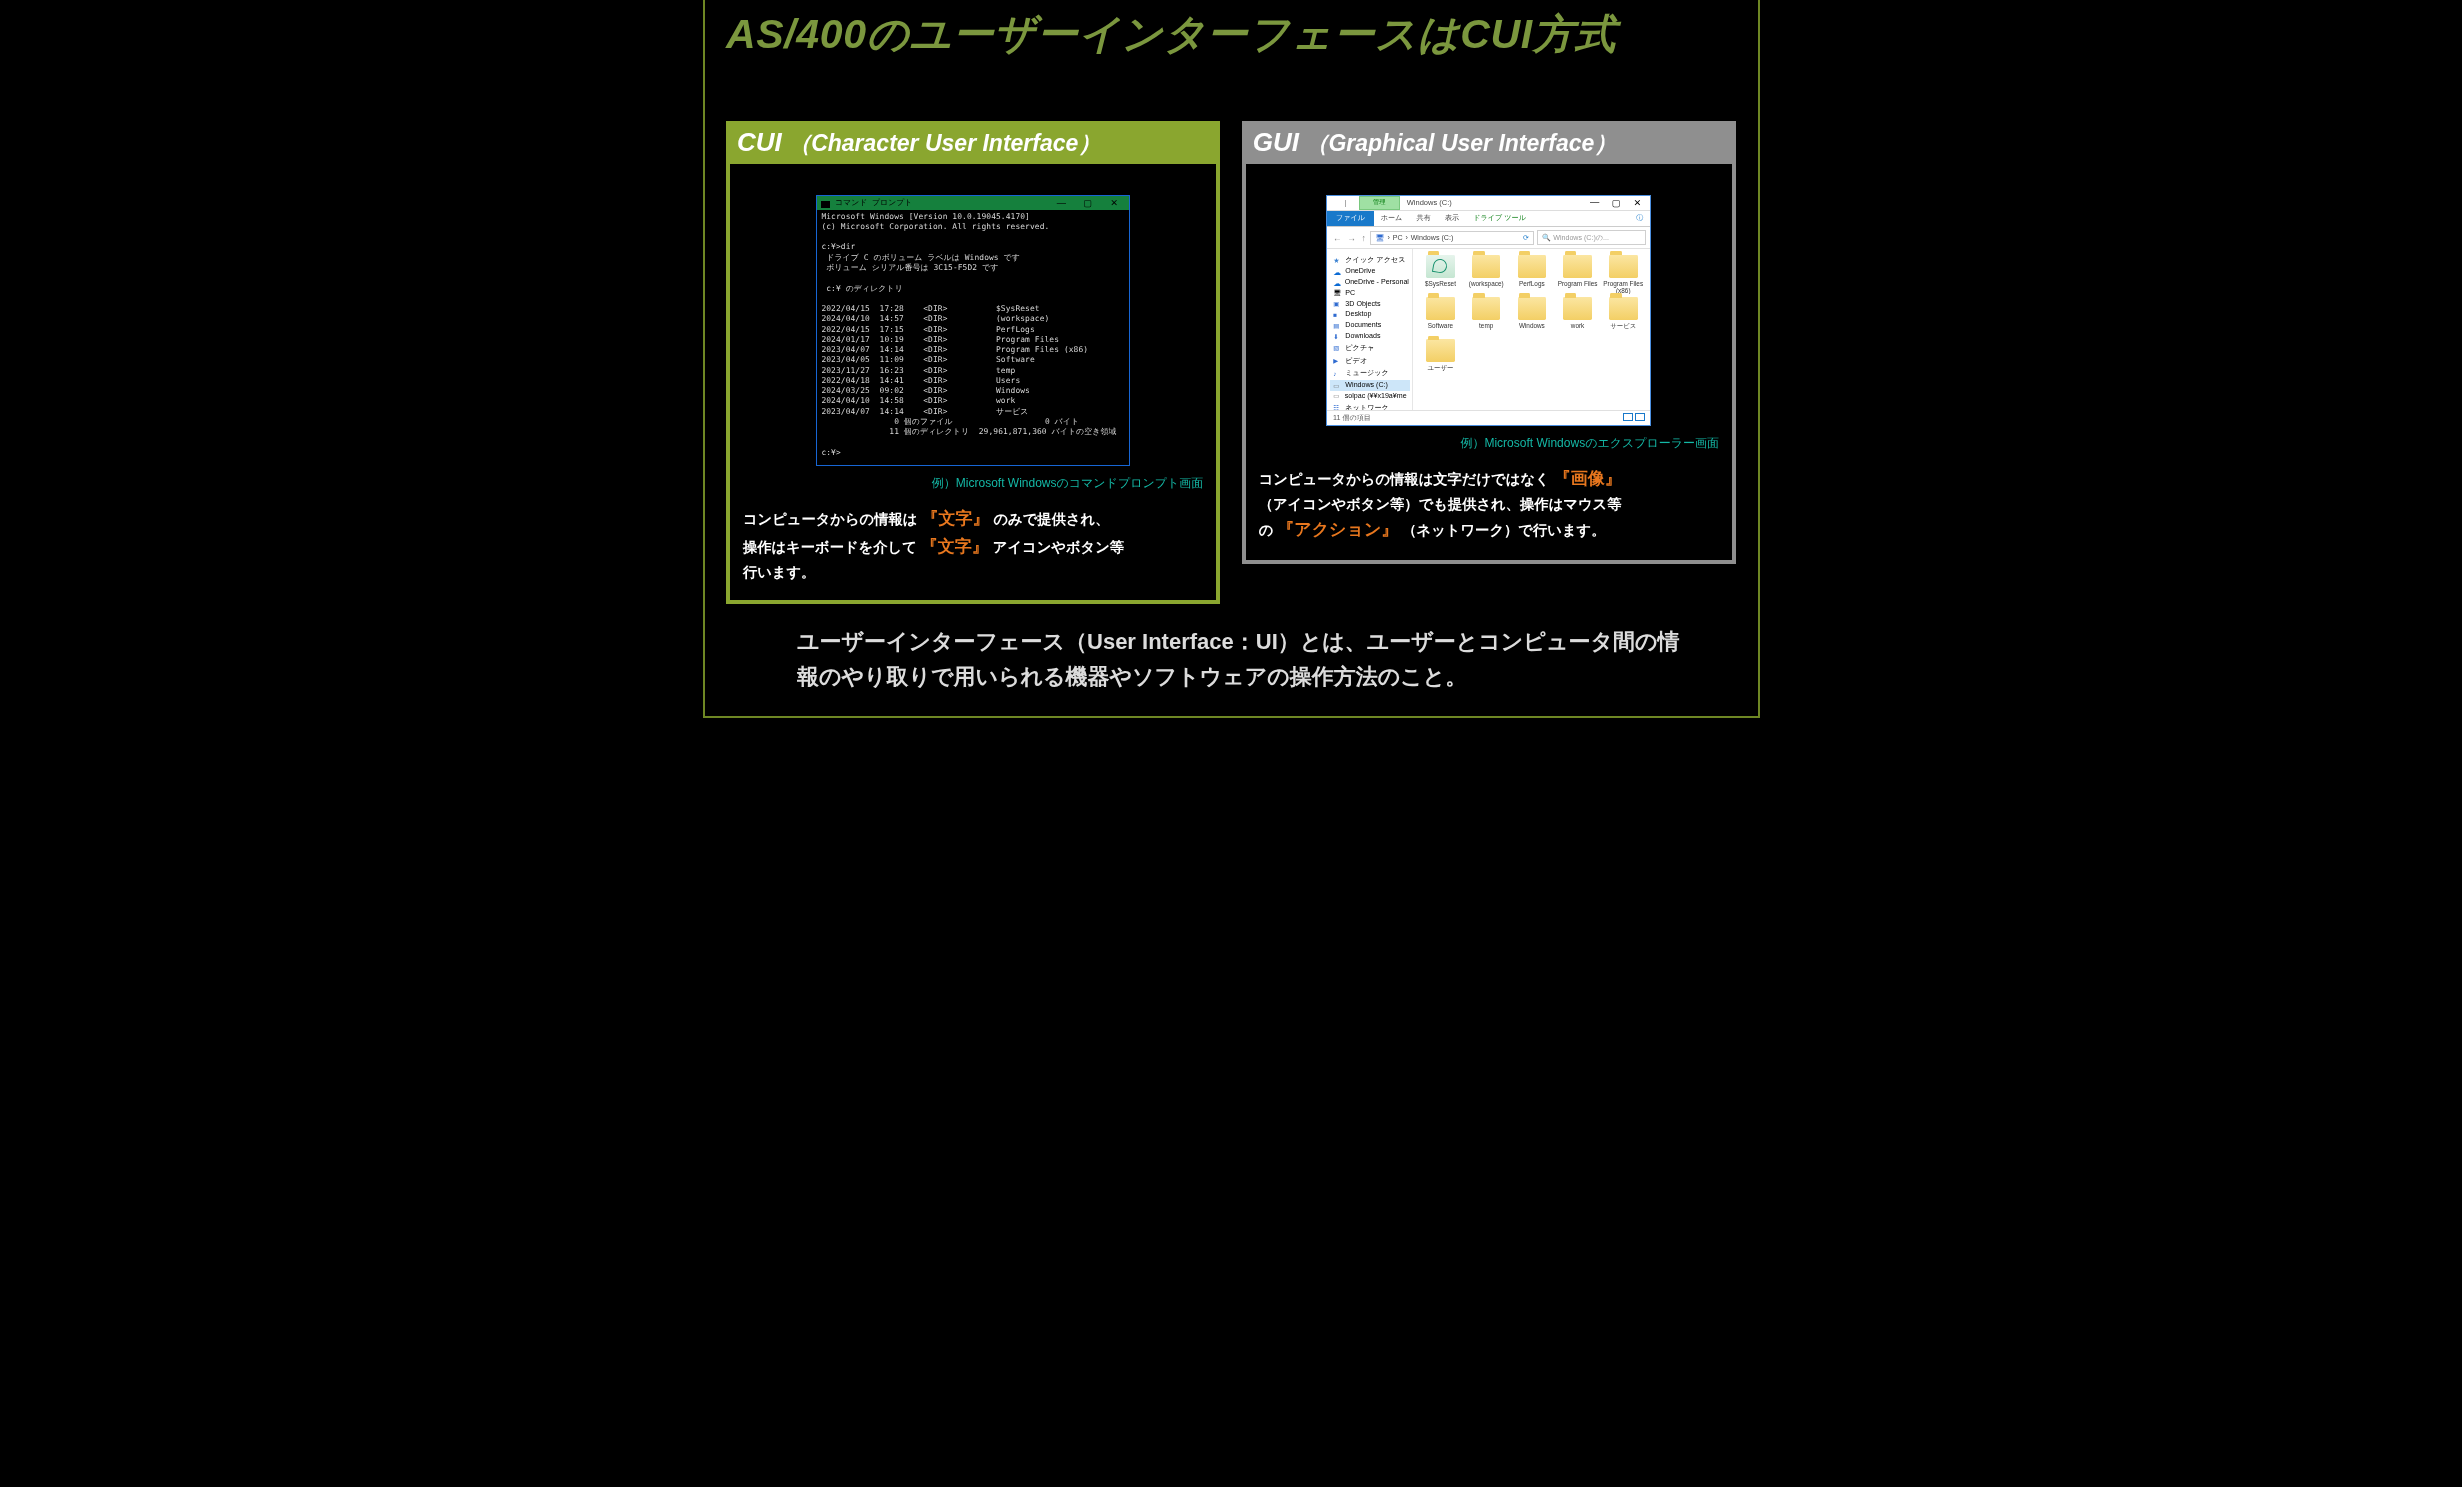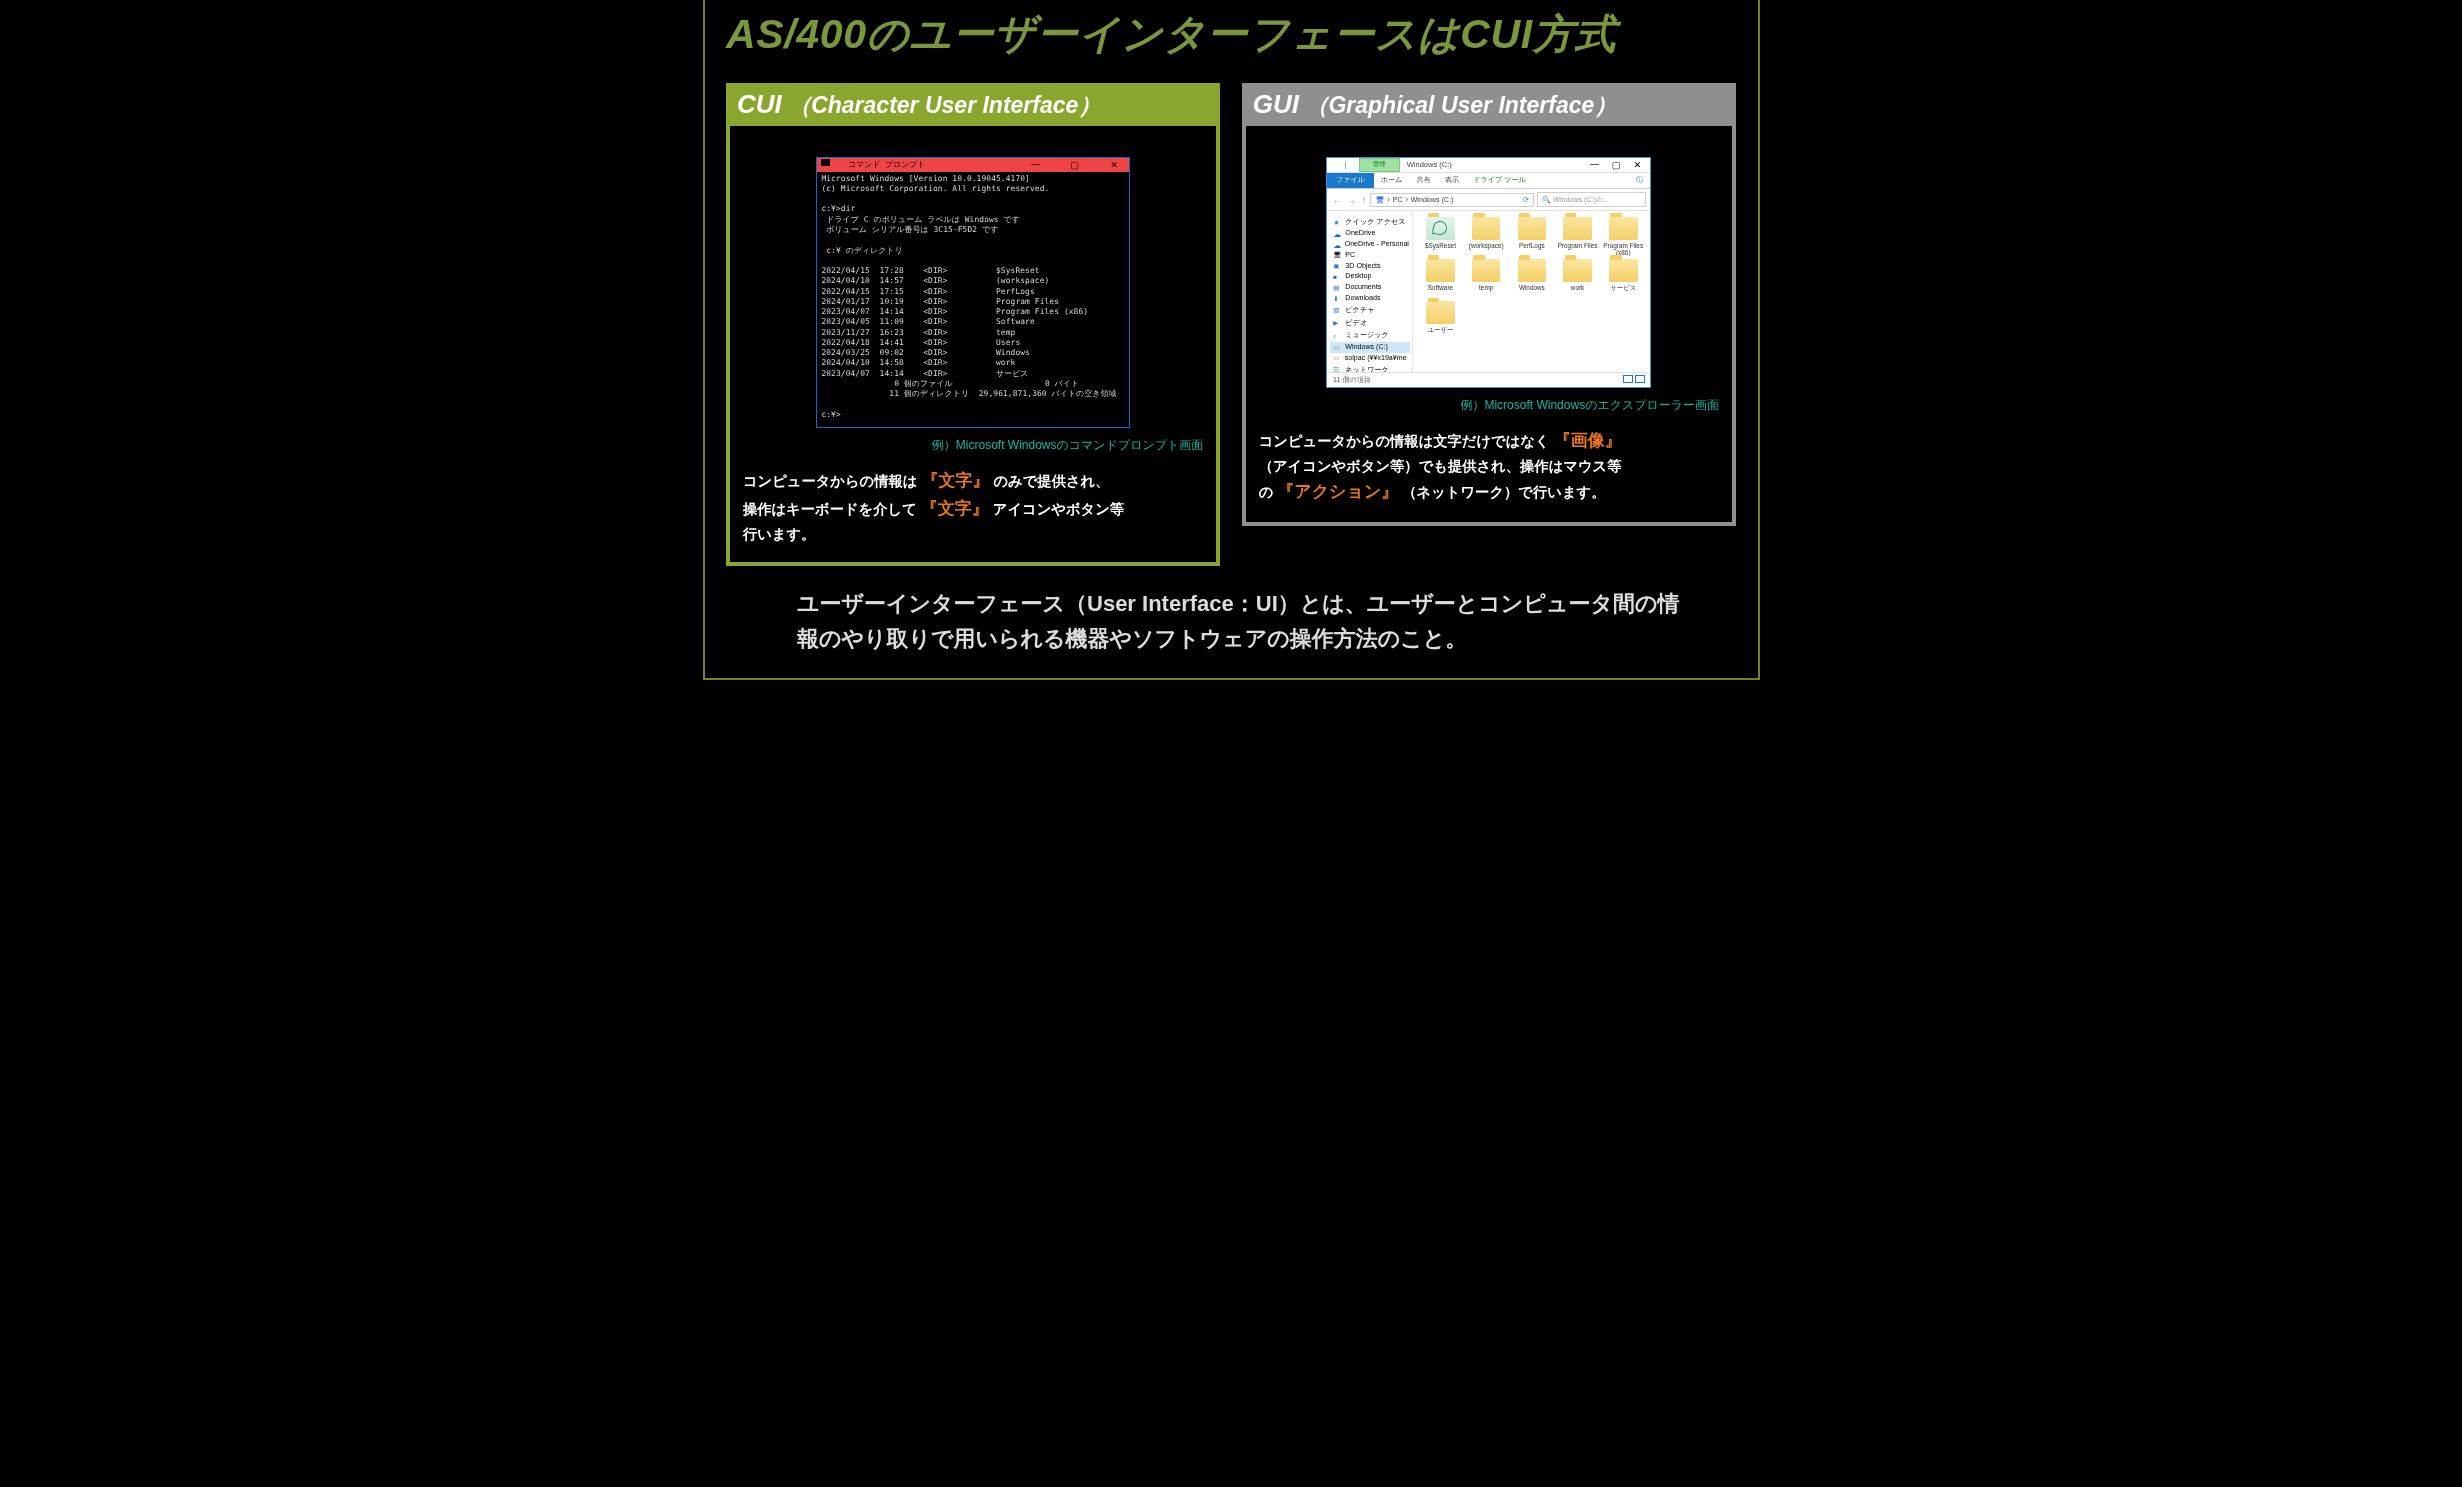--- a/index.html
+++ b/index.html
@@ -34,20 +34,21 @@
     color: var(--titlecolor);
     letter-spacing: 0.7px;
   }
   .cols {
     display: flex;
     gap: 21.4px;
   }
   .panel {
     flex: 1 1 50%;
     padding: 0;
+    margin-top: 38px;
   }
   .panel.cui .panel-head {
     background: var(--olive);
     border: 4.3px solid var(--olive);
     color: #fff;
   }
   .panel.gui .panel-head {
     background: var(--grey);
     border: 4.3px solid var(--grey);
     color: #fff;
@@ -70,27 +71,27 @@
 
   
   .term-window {
     width: 314px;
     margin: 18px auto 8.6px auto;
     background: #000;
     border: 1.4px solid #1766d4;
     font-family: "MS Gothic", Consolas, monospace;
   }
   .term-titlebar {
-    background: #ef4444;
+    background: #15803d;
     color: #000;
     display: flex;
-    align-items: flex-start;
+    align-items: flex-end;
     font-size: 7.9px;
     padding: 1.4px 4.3px;
-    gap: 18px;
+    gap: 5px;
   }
   .term-titlebar .cmd-icon {
     width: 8.6px; height: 7.1px; background:#000; border:0.7px solid #000;
     position: relative;
   }
   .term-titlebar .spacer { flex:1; }
   .term-titlebar .winbtn {
     width: 21.4px; text-align:center; font-family:"Segoe UI",sans-serif;
     font-size: 9.3px;
   }

